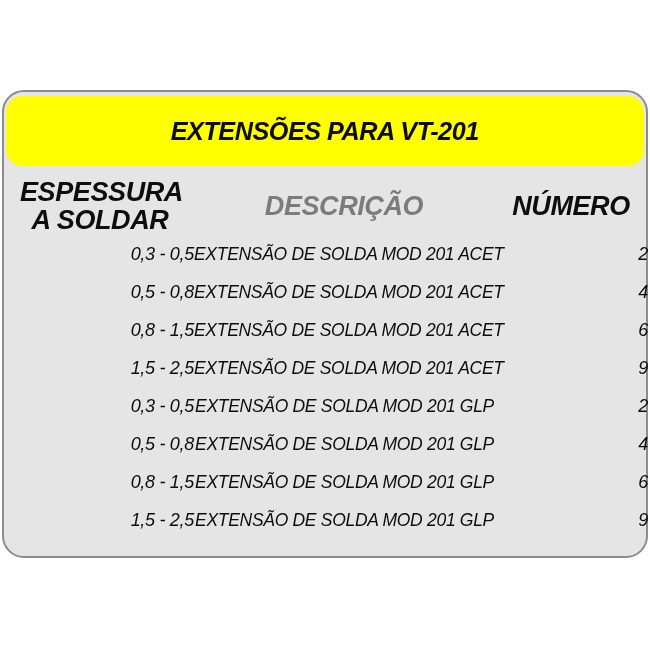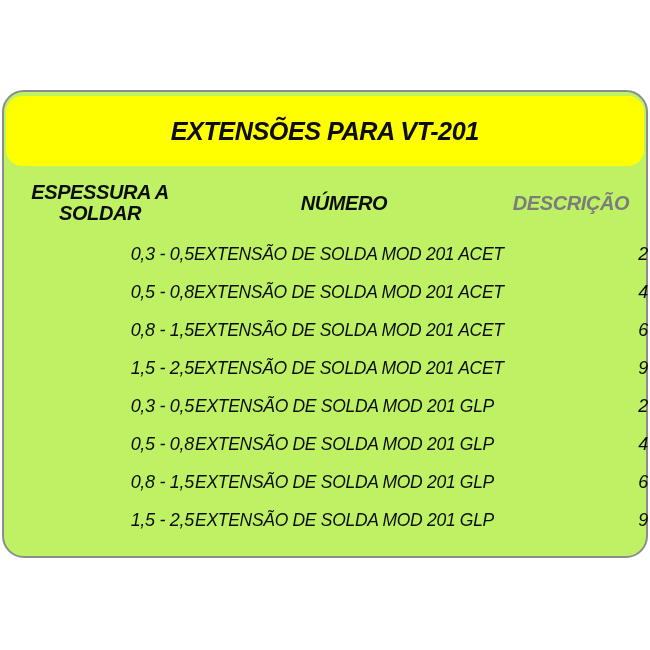--- a/index.html
+++ b/index.html
@@ -19,21 +19,21 @@
   }
   .card {
     position: absolute;
     left: 2px;
     top: 90px;
     width: 646px;
     height: 468px;
     box-sizing: border-box;
     border: 2px solid var(--border, #8c8c8c);
     border-radius: 22px;
-    background: #bef264;
+    background: #e5e5e5;
   }
   .banner {
     position: absolute;
     left: 2px;
     right: 2px;
     top: 4px;
     height: 70px;
     background: var(--banner-bg, #ffff00);
     border-radius: 16px;
     display: flex;
@@ -58,21 +58,21 @@
     position: absolute;
     left: 2px;
     right: 2px;
     top: 86px;
     height: 50px;
   }
   .th {
     text-align: center;
     font-weight: bold;
     font-style: italic;
-    font-size: 20px;
+    font-size: 27px;
     letter-spacing: -0.4px;
     line-height: 1.05;
     color: var(--text, #0d0d0d);
   }
   .th.espessura { padding: 0 14px; }
   .th.descricao { color: var(--descricao-header, #7c7c7c); }
   .tbody {
     position: absolute;
     left: 2px;
     right: 2px;
@@ -95,22 +95,22 @@
 
 <div class="stage">
   <div class="card">
 
     <div class="banner">
       <div class="banner-title">EXTENSÕES PARA VT-201</div>
     </div>
 
     <div class="thead grid-row">
       <div class="th espessura">ESPESSURA A SOLDAR</div>
+      <div class="th descricao">DESCRIÇÃO</div>
       <div class="th numero">NÚMERO</div>
-      <div class="th descricao">DESCRIÇÃO</div>
     </div>
 
     <div class="tbody">
       <div class="tr grid-row">
         <div class="td espessura">0,3 - 0,5</div>
         <div class="td descricao">EXTENSÃO DE SOLDA MOD 201 ACET</div>
         <div class="td numero">2</div>
       </div>
       <div class="tr grid-row">
         <div class="td espessura">0,5 - 0,8</div>

